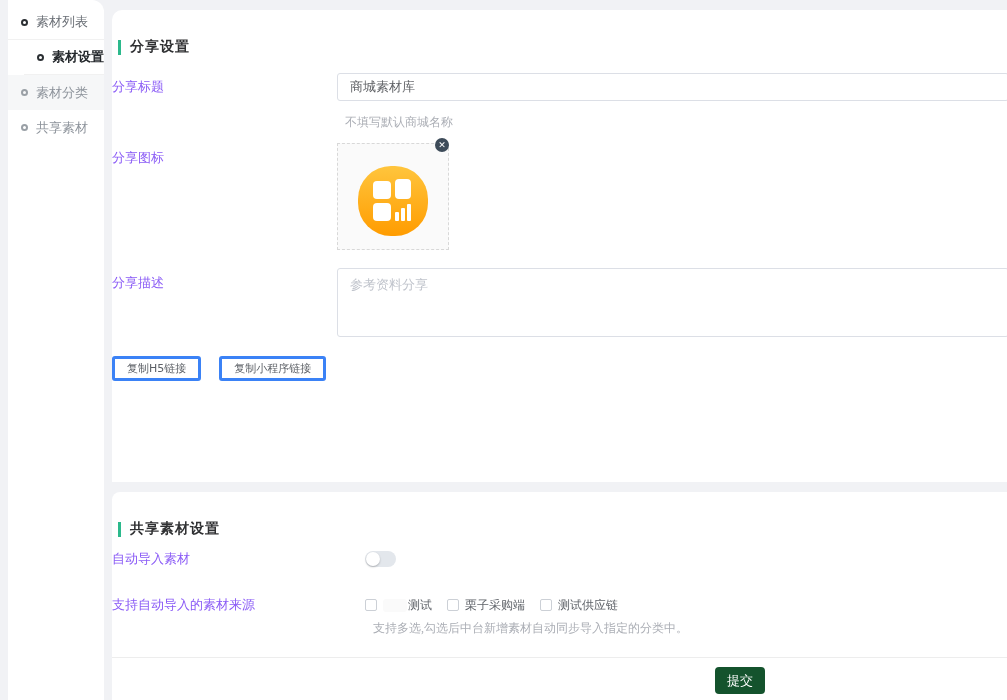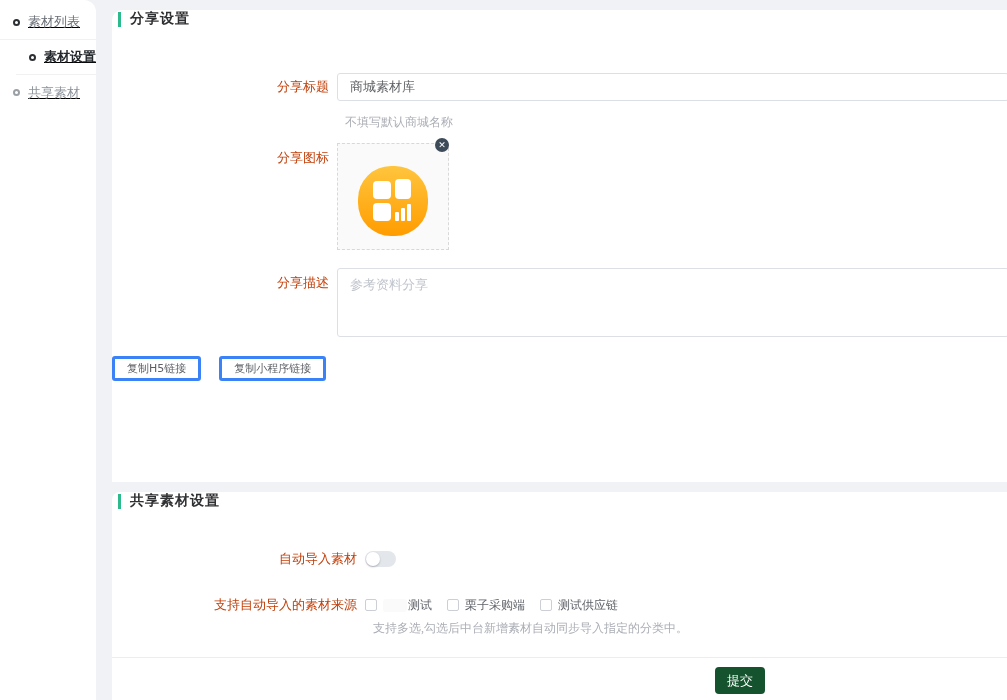--- a/index.html
+++ b/index.html
@@ -1,47 +1,47 @@
 <!DOCTYPE html>
 <html><head>
 <meta charset="utf-8">
 <style>
   * { margin:0; padding:0; box-sizing:border-box; }
   html,body { width:1007px; height:700px; }
   body { font-family:"DejaVu Sans","Liberation Sans",sans-serif; background:#f1f2f5; }
   .stage { position:relative; width:1007px; height:700px; overflow:hidden; background:#f1f2f5; }
 
   
-  .sidebar { position:absolute; left:0; top:0; width:96px; height:700px;
-             background:#fff; border-top-right-radius:12px;text-decoration:underline; }
+  .sidebar { position:absolute; left:8px; top:0; width:96px; height:700px;
+             background:#fff; border-top-right-radius:12px; }
   .side-item { position:relative; height:35px; display:flex; align-items:center;
                padding-left:13px; cursor:pointer; font-size:13px; color:#6a6f76; }
   .side-item .ring { width:7px; height:7px; border:2px solid #9aa0a6; border-radius:50%;
                      margin-right:8px; flex:0 0 auto; }
   .side-item.strong .ring { border-color:#2b2f33; }
   .side-item.active { color:#24282c; font-weight:bold; }
   .side-item.b1 { border-bottom:1px solid #f1f1f1; margin-top:5px; }
   .side-item.b2 { border-bottom:1px solid #f1f1f1;margin-left:16px; }
   .side-item.shaded { background:#f6f7f8; }
   .side-item.dim { color:#8d939b; }
 
   
   .panel { position:absolute; left:112px; right:-4px; background:#fff; }
   .panel1 { top:10px; height:472px; border-radius:10px 0 0 0; }
   .panel2 { top:492px; height:210px; border-radius:8px 0 0 0; }
 
-  .sec-title { position:absolute; left:6px; top:0; display:flex; align-items:center; }
+  .sec-title { position:absolute; left:6px; top:28px; display:flex; align-items:center; }
   .sec-bar { width:3px; height:15px; background:#2cb98c; margin-right:9px; }
   .sec-text { font-size:14px; font-weight:bold; color:#303133; letter-spacing:1px; }
 
   .row { position:absolute; left:0; right:2px; display:flex; align-items:center; }
   .row.top-align { align-items:flex-start; }
-  .lbl { width:225px; text-align:right; font-size:13px; color:#c2410c; flex:0 0 auto;
+  .lbl { width:225px; font-size:13px; color:#8b5cf6; flex:0 0 auto;
          padding-right:8px; }
-  .lbl-wide { width:253px;padding-left:20px; }
+  .lbl-wide { width:253px; }
   .top-align .lbl { padding-top:6px; }
 
   .text-input { flex:1 1 auto; height:28px; border:1px solid #dcdfe6; border-radius:3px;
                 padding:0 12px; font-size:13px; color:#606266; outline:none;
                 font-family:inherit; background:#fff; }
   .text-input::placeholder { color:#c0c4cc; }
   .hint { position:absolute; font-size:12px; color:#abaeb5; }
 
   
   .upload-box { position:relative; width:112px; height:107px; background:#fafafa;
@@ -88,20 +88,24 @@
 <div class="stage">
 
   <div class="sidebar">
     <div class="side-item b1 strong">
       <span class="ring"></span>
       <span>素材列表</span>
     </div>
     <div class="side-item b2 strong active">
       <span class="ring"></span>
       <span>素材设置</span>
+    </div>
+    <div class="side-item shaded dim">
+      <span class="ring"></span>
+      <span>素材分类</span>
     </div>
     <div class="side-item dim">
       <span class="ring"></span>
       <span>共享素材</span>
     </div>
   </div>
 
   <div class="panel panel1">
     <div class="sec-title">
       <span class="sec-bar"></span>

